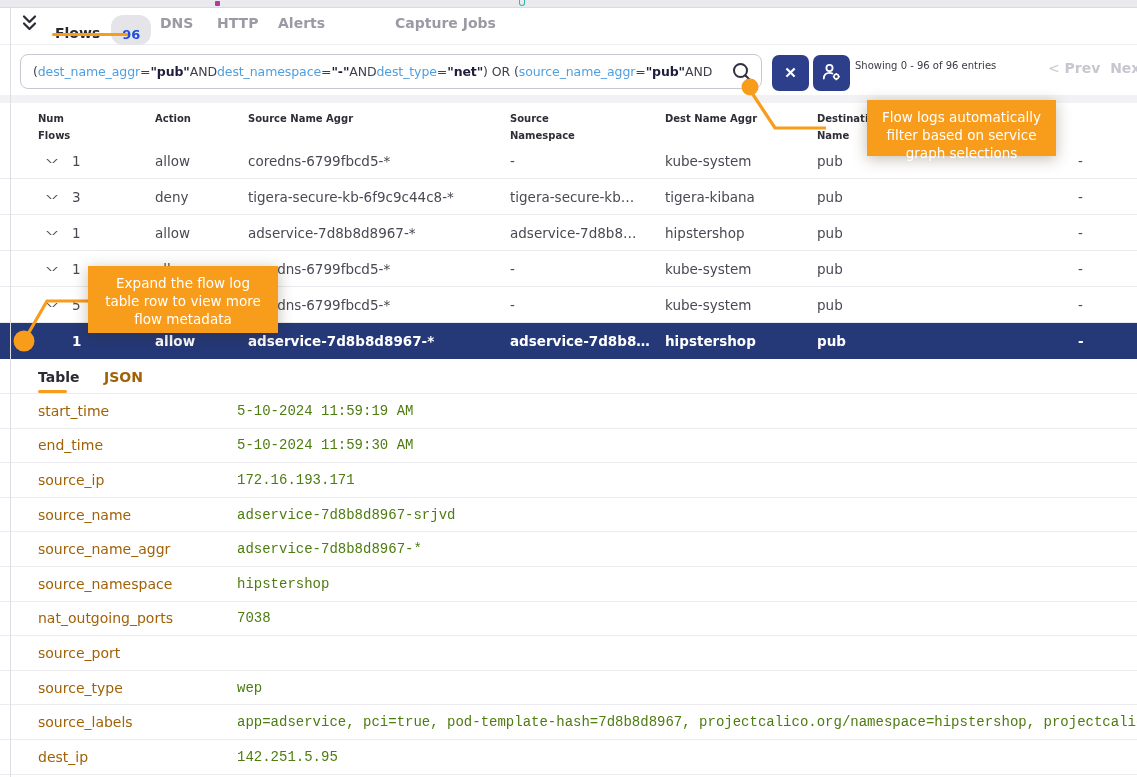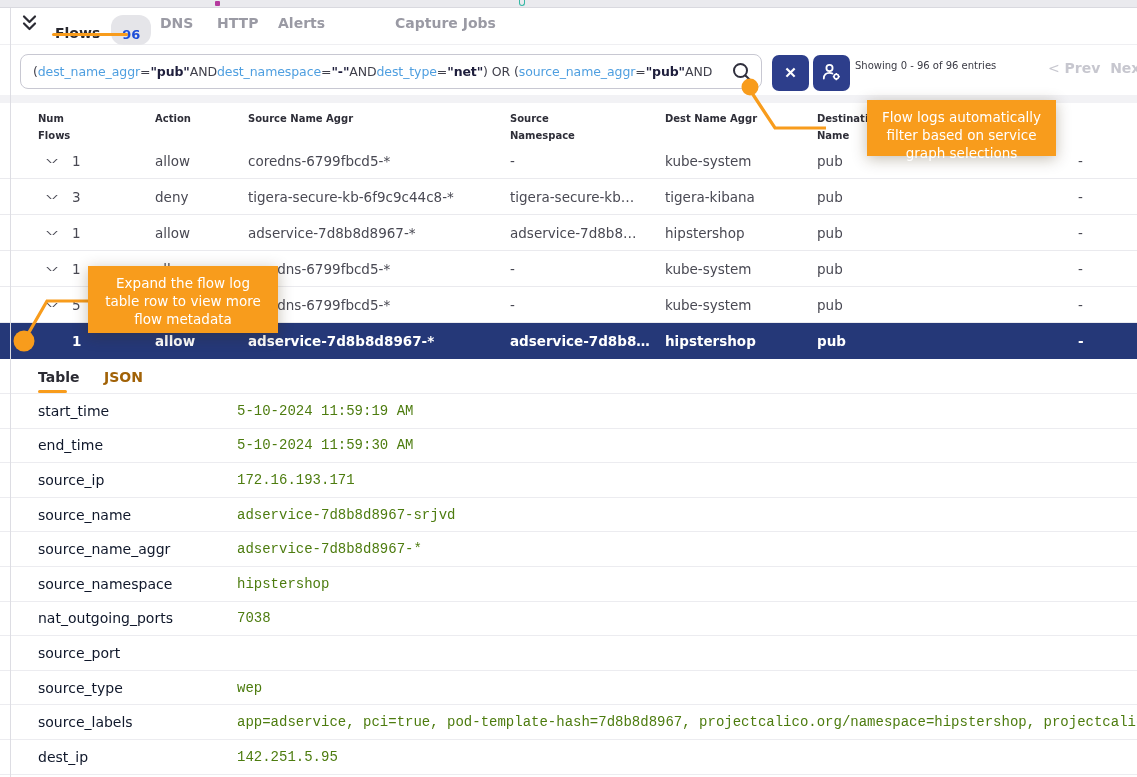--- a/index.html
+++ b/index.html
@@ -67,21 +67,21 @@
 
   
   .detail-tabs { position:absolute; left:0; top:359px; width:1137px; height:34px; background:#fff; }
   .dtab { position:absolute; top:10px; font-size:14px; font-weight:700; cursor:pointer; }
   .dtab-table { left:38px; color:#2b2b33; }
   .dtab-json { left:104px; color:#a16207; }
   .dtab-underline { position:absolute; left:38px; top:31px; width:29px; height:3px; background:#f89c1c; border-radius:2px; }
   .detail-table { position:absolute; left:0; top:393px; width:1137px; border-top:1px solid #ececf0; }
   .drow { display:grid; grid-template-columns:199px 1fr; padding-left:38px; height:34.6px;
     align-items:center; border-bottom:1px solid #ececf0; font-size:14px; }
-  .drow .k { color:#0f172a; }
+  .drow .k { color:#a16207; }
   .drow .v { color:#4d7c0f; white-space:nowrap; overflow:hidden;font-family:Liberation Mono, monospace; }
 
   
   .overlay-svg { position:absolute; left:0; top:0; width:1137px; height:777px; pointer-events:none; z-index:40; }
   .tooltip { position:absolute; z-index:50; background:#f89c1c; color:#fff; font-size:13.5px; line-height:18px;
     text-align:center; padding:8px 10px; box-shadow:0 3px 14px rgba(60,40,0,.30); }
   .tip-filter { left:867px; top:100px; width:189px; height:56px; }
   .tip-expand { left:88px; top:266px; width:190px; height:67px; }
 </style>
 </head>

